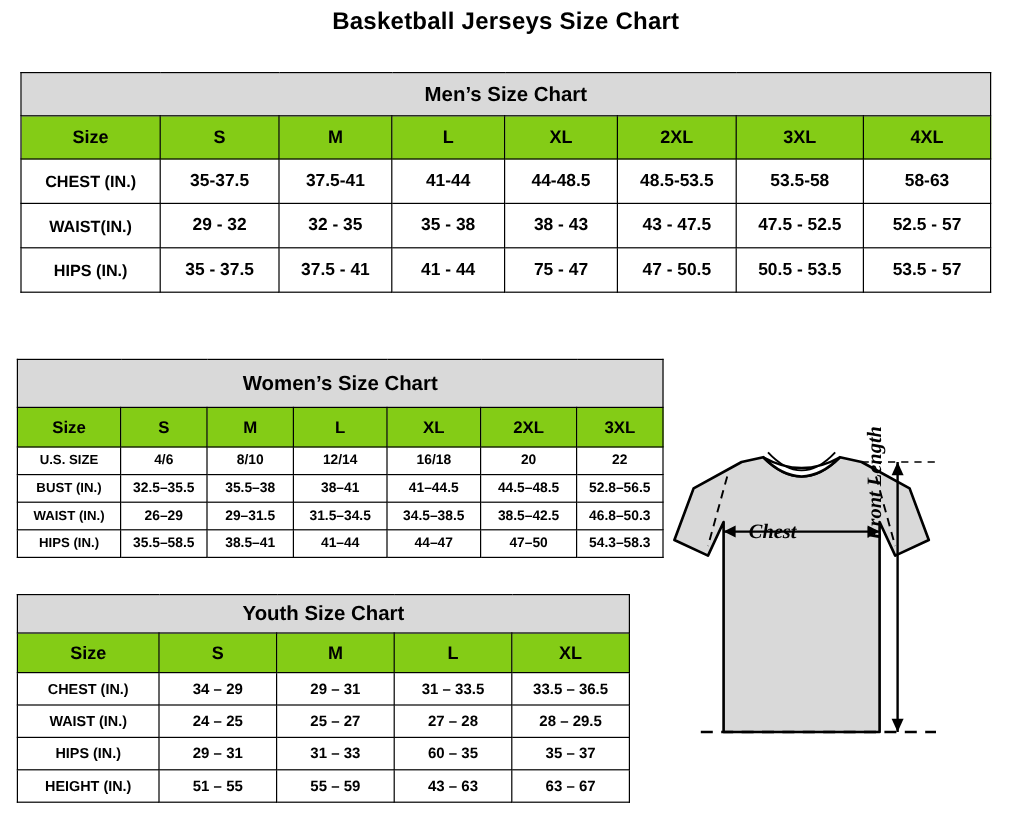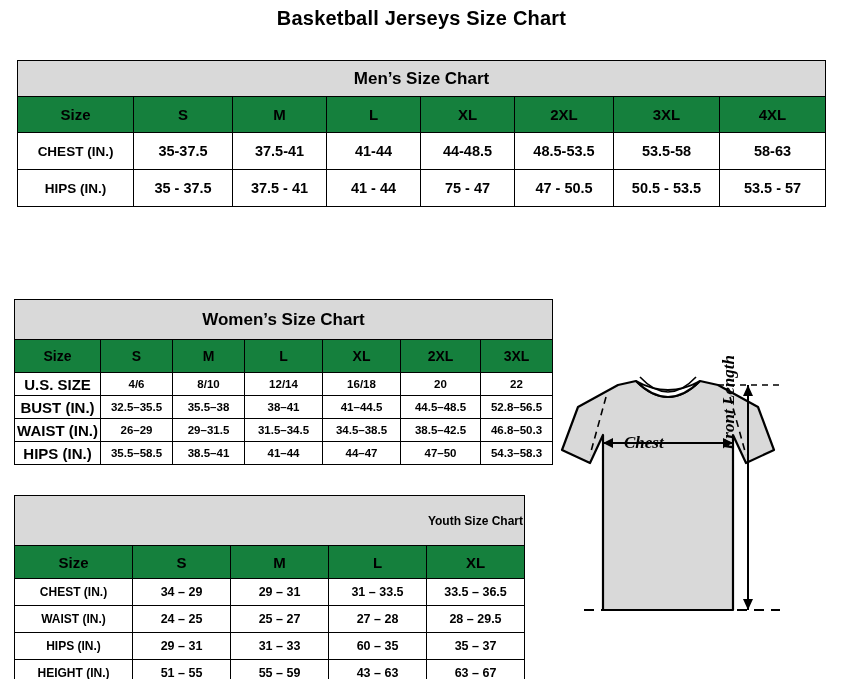--- a/index.html
+++ b/index.html
@@ -35,21 +35,21 @@
     text-align: center;
     vertical-align: middle;
     background: #ffffff;
   }
   .caption-cell {
     background: #d9d9d9;
     font-weight: bold;
   }
   .hdr-cell {
     font-weight: bold;
-    background: #15803d;
+    background: #84cc16;
   }
   .rowlabel {
     font-weight: bold;
   }
 
   
   #mens-wrap {
     position: absolute;
     left: 17px;
     top: 60px;
@@ -65,31 +65,31 @@
   #womens-wrap {
     position: absolute;
     left: 14px;
     top: 299px;
     width: 538px;
   }
   #womens-table { width: 538px; }
   #womens-table tr.caption-row td { height: 40px; font-size: 17px; }
   #womens-table tr.head-row td { height: 33px; font-size: 14px; font-weight: bold; }
   #womens-table td { height: 23px; font-size: 11.5px; font-weight: bold; }
-  #womens-table td.rowlabel { font-size: 15px; }
+  #womens-table td.rowlabel { font-size: 11px; }
 
   
   #youth-wrap {
     position: absolute;
     left: 14px;
     top: 495px;
     width: 510px;
   }
   #youth-table { width: 510px; }
-  #youth-table tr.caption-row td { height: 50px; font-size: 12px; text-align: right; }
+  #youth-table tr.caption-row td { height: 32px; font-size: 17px; }
   #youth-table tr.head-row td { height: 33px; font-size: 15px; font-weight: bold; }
   #youth-table td { height: 27px; font-size: 12.5px; font-weight: bold; }
   #youth-table td.rowlabel { font-size: 12px; }
 
   
   #shirt-figure {
     position: absolute;
     left: 548px;
     top: 355px;
     width: 290px;
@@ -153,20 +153,30 @@
           <td class="rowlabel">CHEST (IN.)</td>
           <td>35-37.5</td>
           <td>37.5-41</td>
           <td>41-44</td>
           <td>44-48.5</td>
           <td>48.5-53.5</td>
           <td>53.5-58</td>
           <td>58-63</td>
         </tr>
         <tr>
+          <td class="rowlabel">WAIST(IN.)</td>
+          <td>29 - 32</td>
+          <td>32 - 35</td>
+          <td>35 - 38</td>
+          <td>38 - 43</td>
+          <td>43 - 47.5</td>
+          <td>47.5 - 52.5</td>
+          <td>52.5 - 57</td>
+        </tr>
+        <tr>
           <td class="rowlabel">HIPS (IN.)</td>
           <td>35 - 37.5</td>
           <td>37.5 - 41</td>
           <td>41 - 44</td>
           <td>75 - 47</td>
           <td>47 - 50.5</td>
           <td>50.5 - 53.5</td>
           <td>53.5 - 57</td>
         </tr>
       </tbody>

